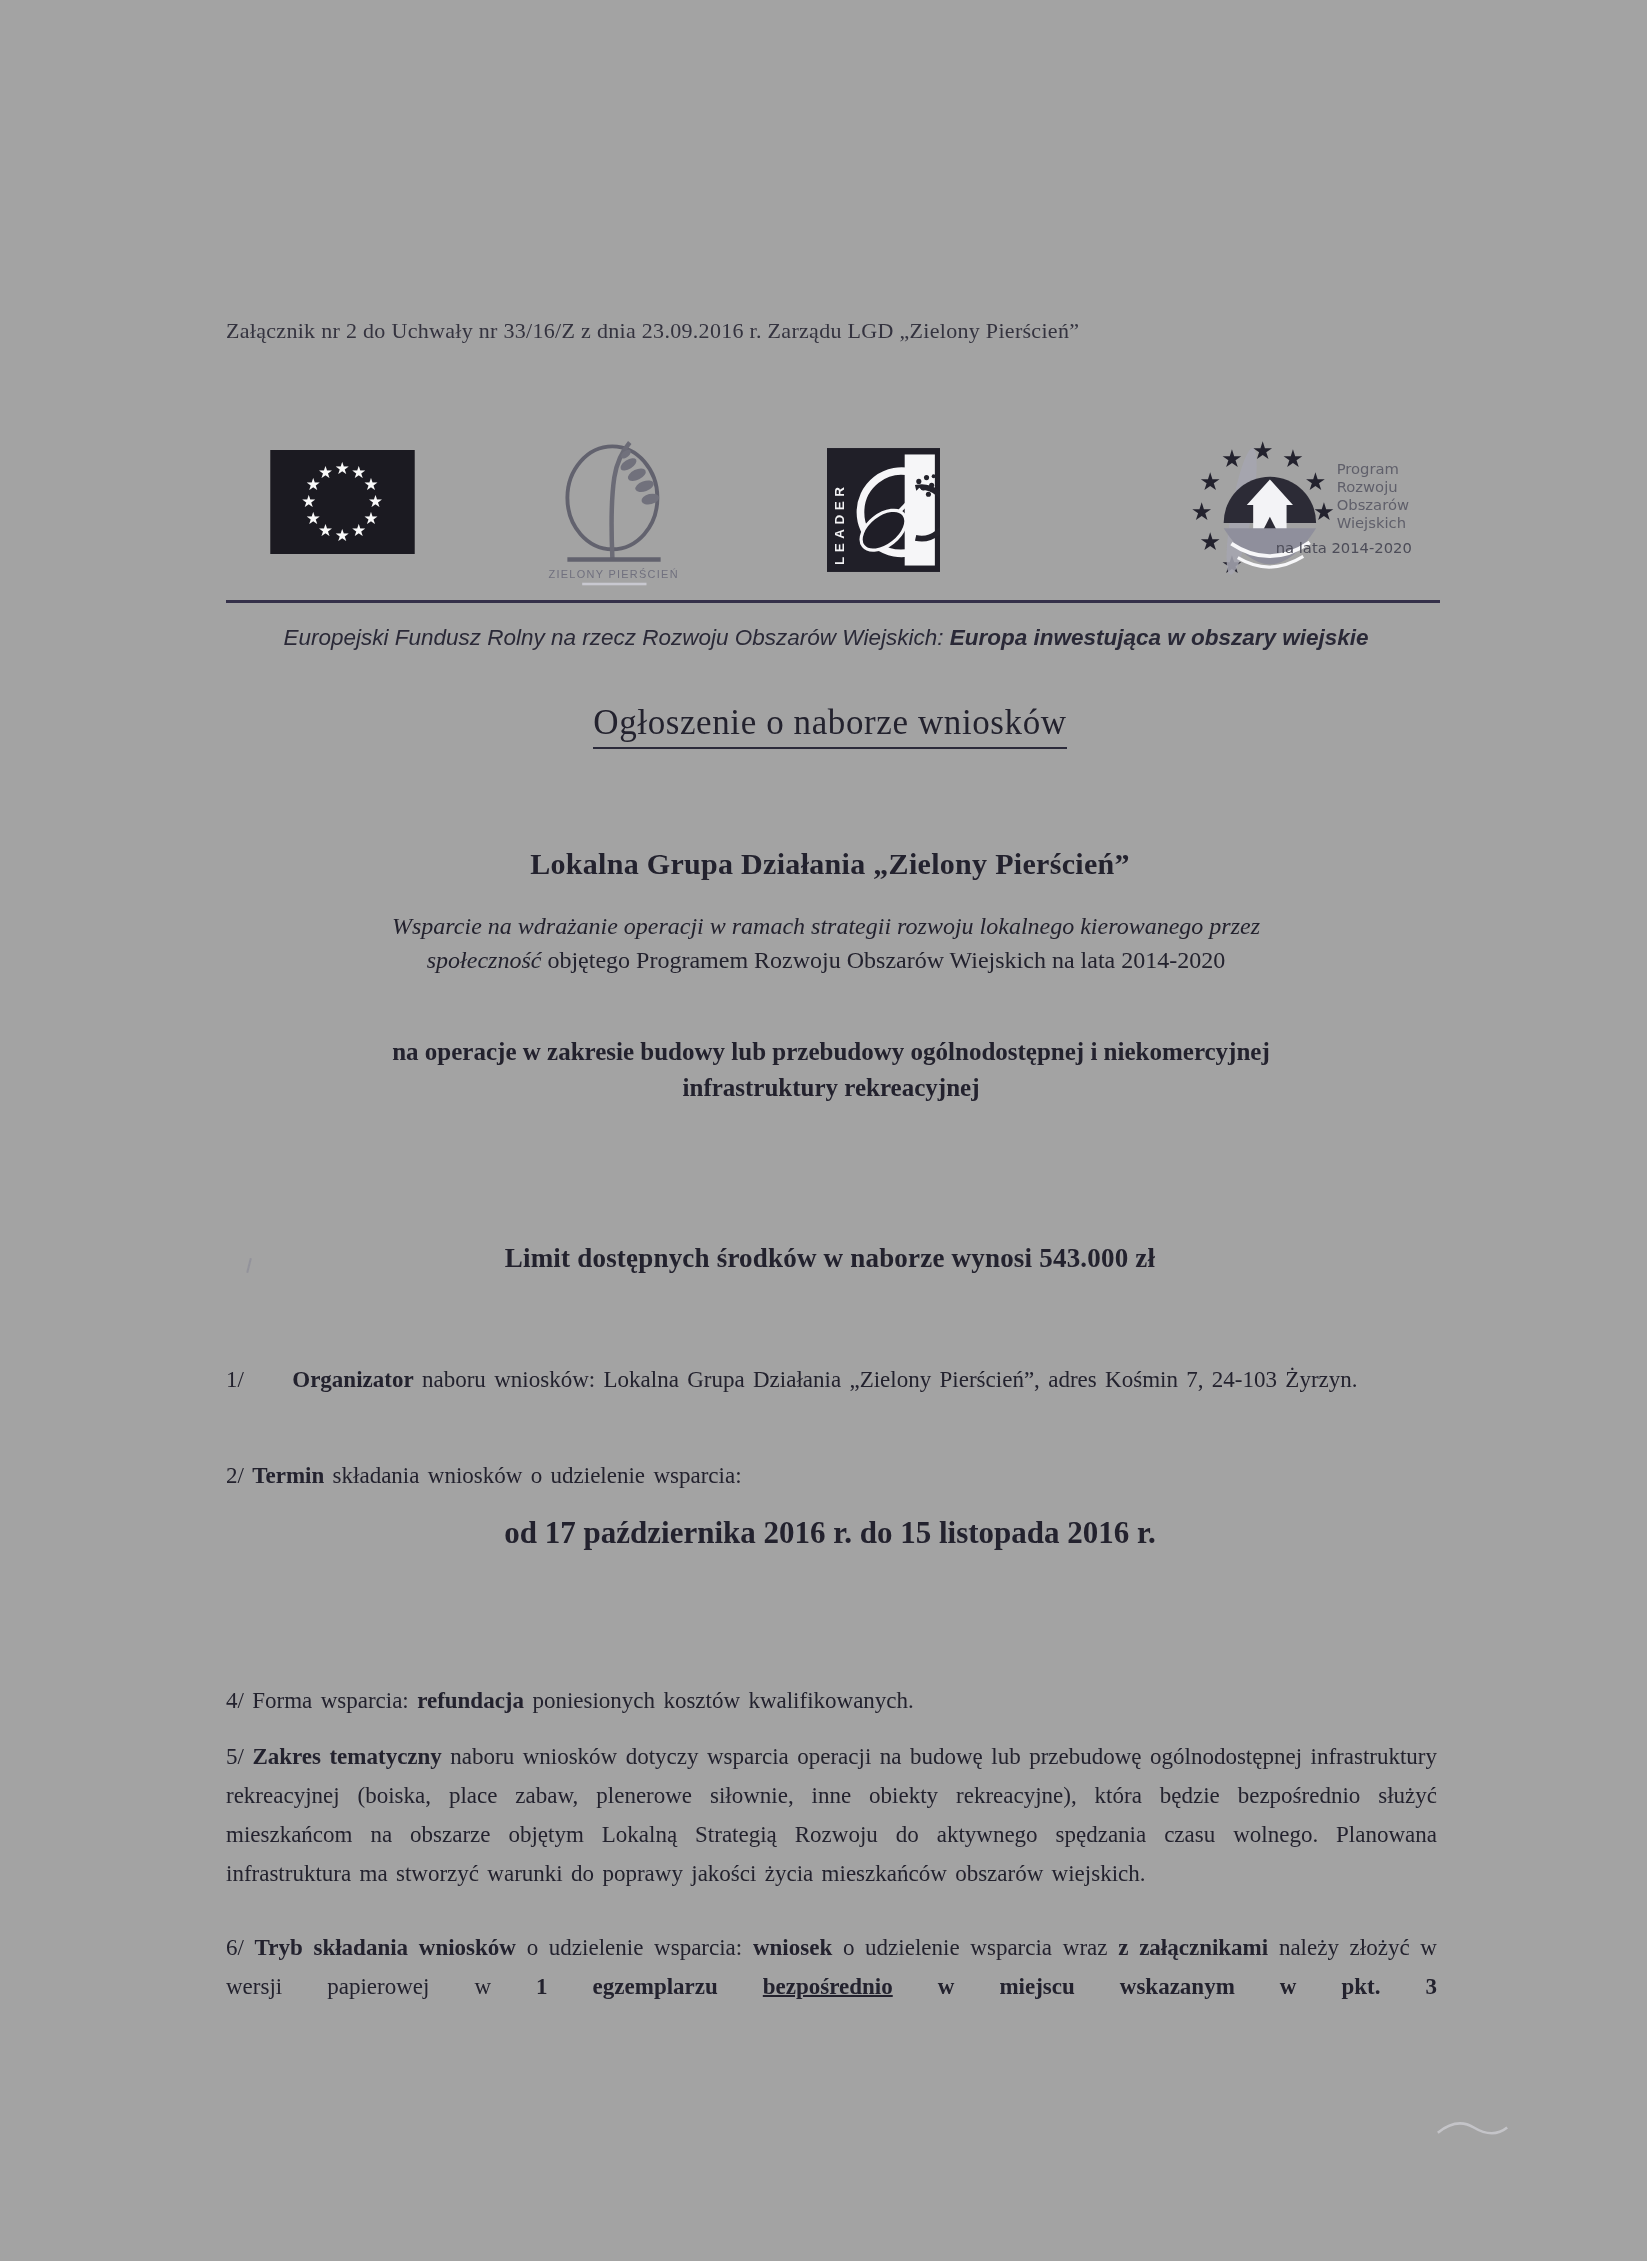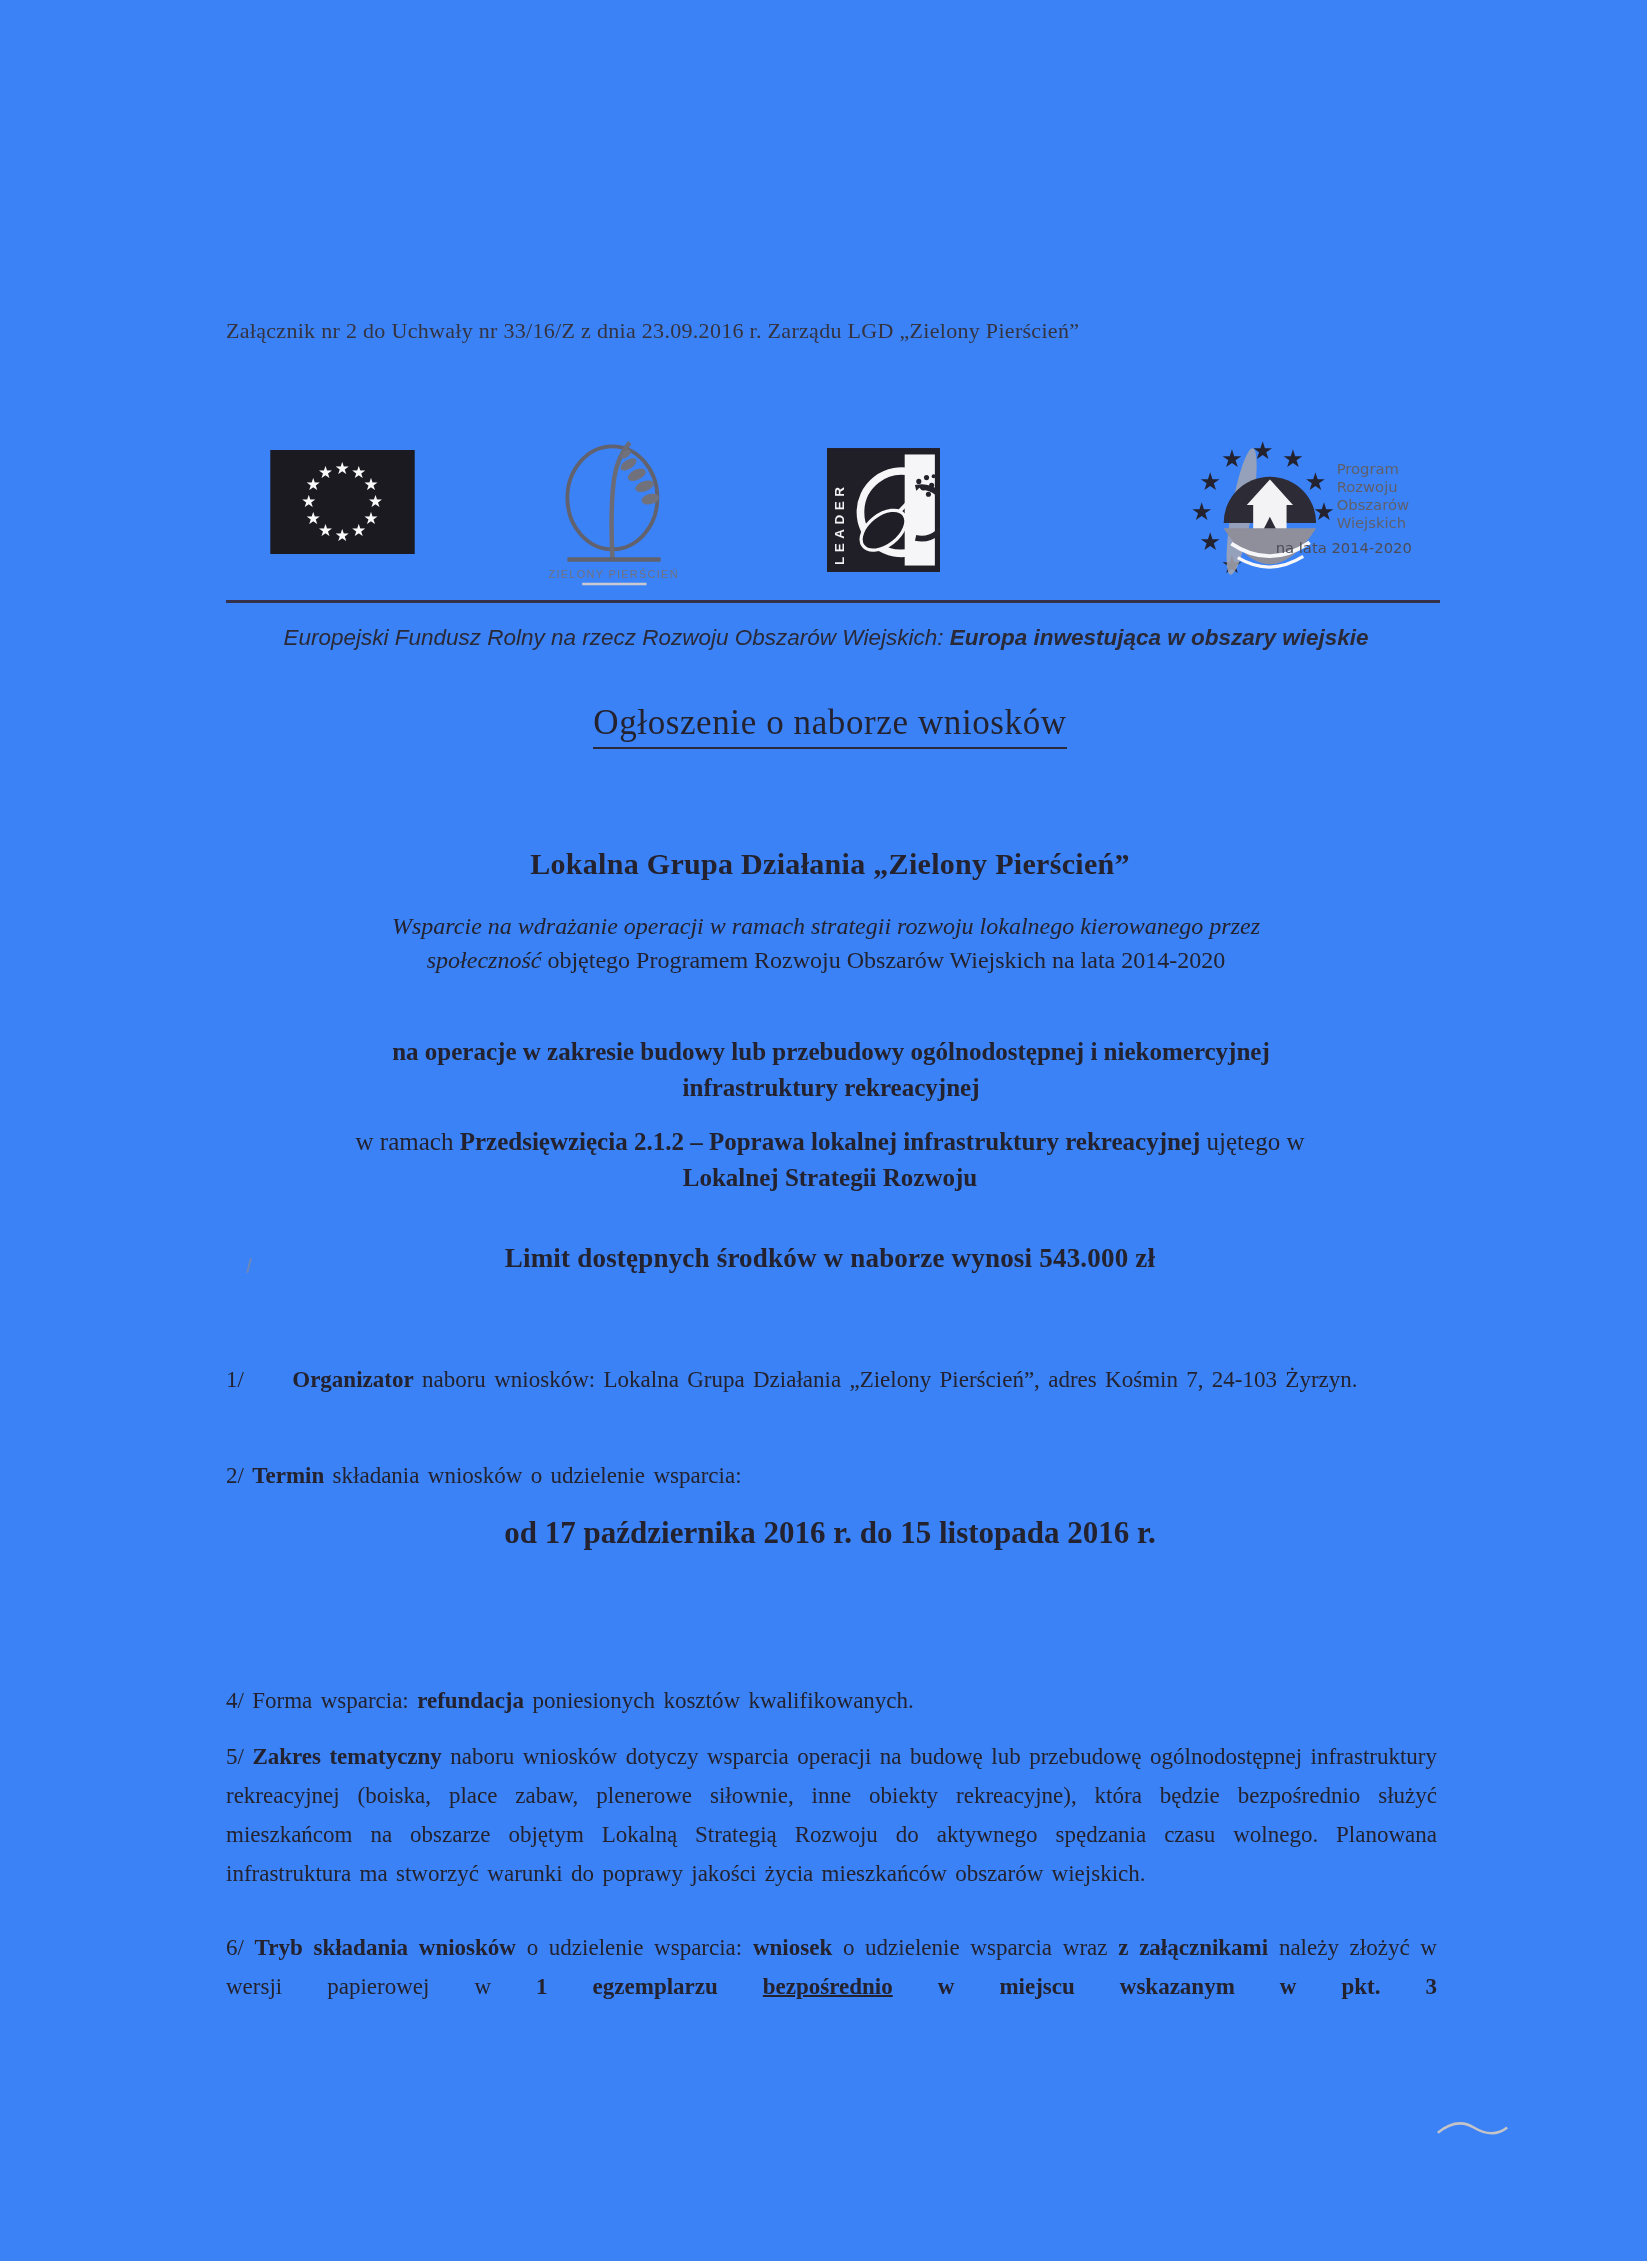--- a/index.html
+++ b/index.html
@@ -1,17 +1,17 @@
 <!DOCTYPE html>
 <html style="font-size:10.3px"><head>
 <meta charset="utf-8">
 <style>
   html,body{margin:0;padding:0;background:#d8d8d8;}
   #page{
-    position:relative;width:1648px;height:2261px;background:#3b82f6;
+    position:relative;width:1648px;height:2261px;background:#a3a3a3;
     font-family:"Liberation Serif",serif;color:#23222e;overflow:hidden;
   }
   .abs{position:absolute;}
   .seg{white-space:pre-line;}
   .center{text-align:center;}
   .justify{text-align:justify;}
   .header-note{top:318px;left:226px;width:1222px;font-size:22px;color:#34333f;letter-spacing:0.3px;}
   .rule{top:600px;left:226px;width:1214px;height:2.6px;background:#35314a;}
   .funding{top:625px;left:212px;width:1228px;font-size:22.5px;font-style:italic;
     font-family:"Liberation Sans",sans-serif;color:#2a2937;}
@@ -130,22 +130,20 @@
   <div class="abs title-wrap center">
     <span class="title-text">Ogłoszenie o naborze wniosków</span>
   </div>
 
   <div class="abs intro center seg"><span style="font-style: italic;">Wsparcie na wdrażanie operacji w ramach strategii rozwoju lokalnego kierowanego przez
 społeczność</span><span> objętego Programem Rozwoju Obszarów Wiejskich na lata 2014-2020</span></div>
 
   <div class="abs scope center seg"><span style="font-weight: bold;">na operacje w zakresie budowy lub przebudowy ogólnodostępnej i niekomercyjnej
 infrastruktury rekreacyjnej</span></div>
 
-  <div class="abs framework center seg"><span>w ramach </span><span style="font-weight: bold;">Przedsięwzięcia 2.1.2 – Poprawa lokalnej infrastruktury rekreacyjnej</span><span> ujętego w
-</span><span style="font-weight: bold;">Lokalnej Strategii Rozwoju</span></div>
 
   <div class="abs limit center">Limit dostępnych środków w naborze wynosi 543.000 zł</div>
 
   <div class="abs item item-1 justify seg"><span>1/ </span><span style="font-weight: bold; margin-left: 40px;">Organizator</span><span> naboru wniosków: Lokalna Grupa Działania „Zielony Pierścień”, adres Kośmin 7, 24-103 Żyrzyn.</span></div>
 
   <div class="abs item item-2 seg"><span>2/ </span><span style="font-weight: bold;">Termin</span><span> składania wniosków o udzielenie wsparcia:</span></div>
 
   <div class="abs date-line center">od 17 października 2016 r. do 15 listopada 2016 r.</div>
 
 

